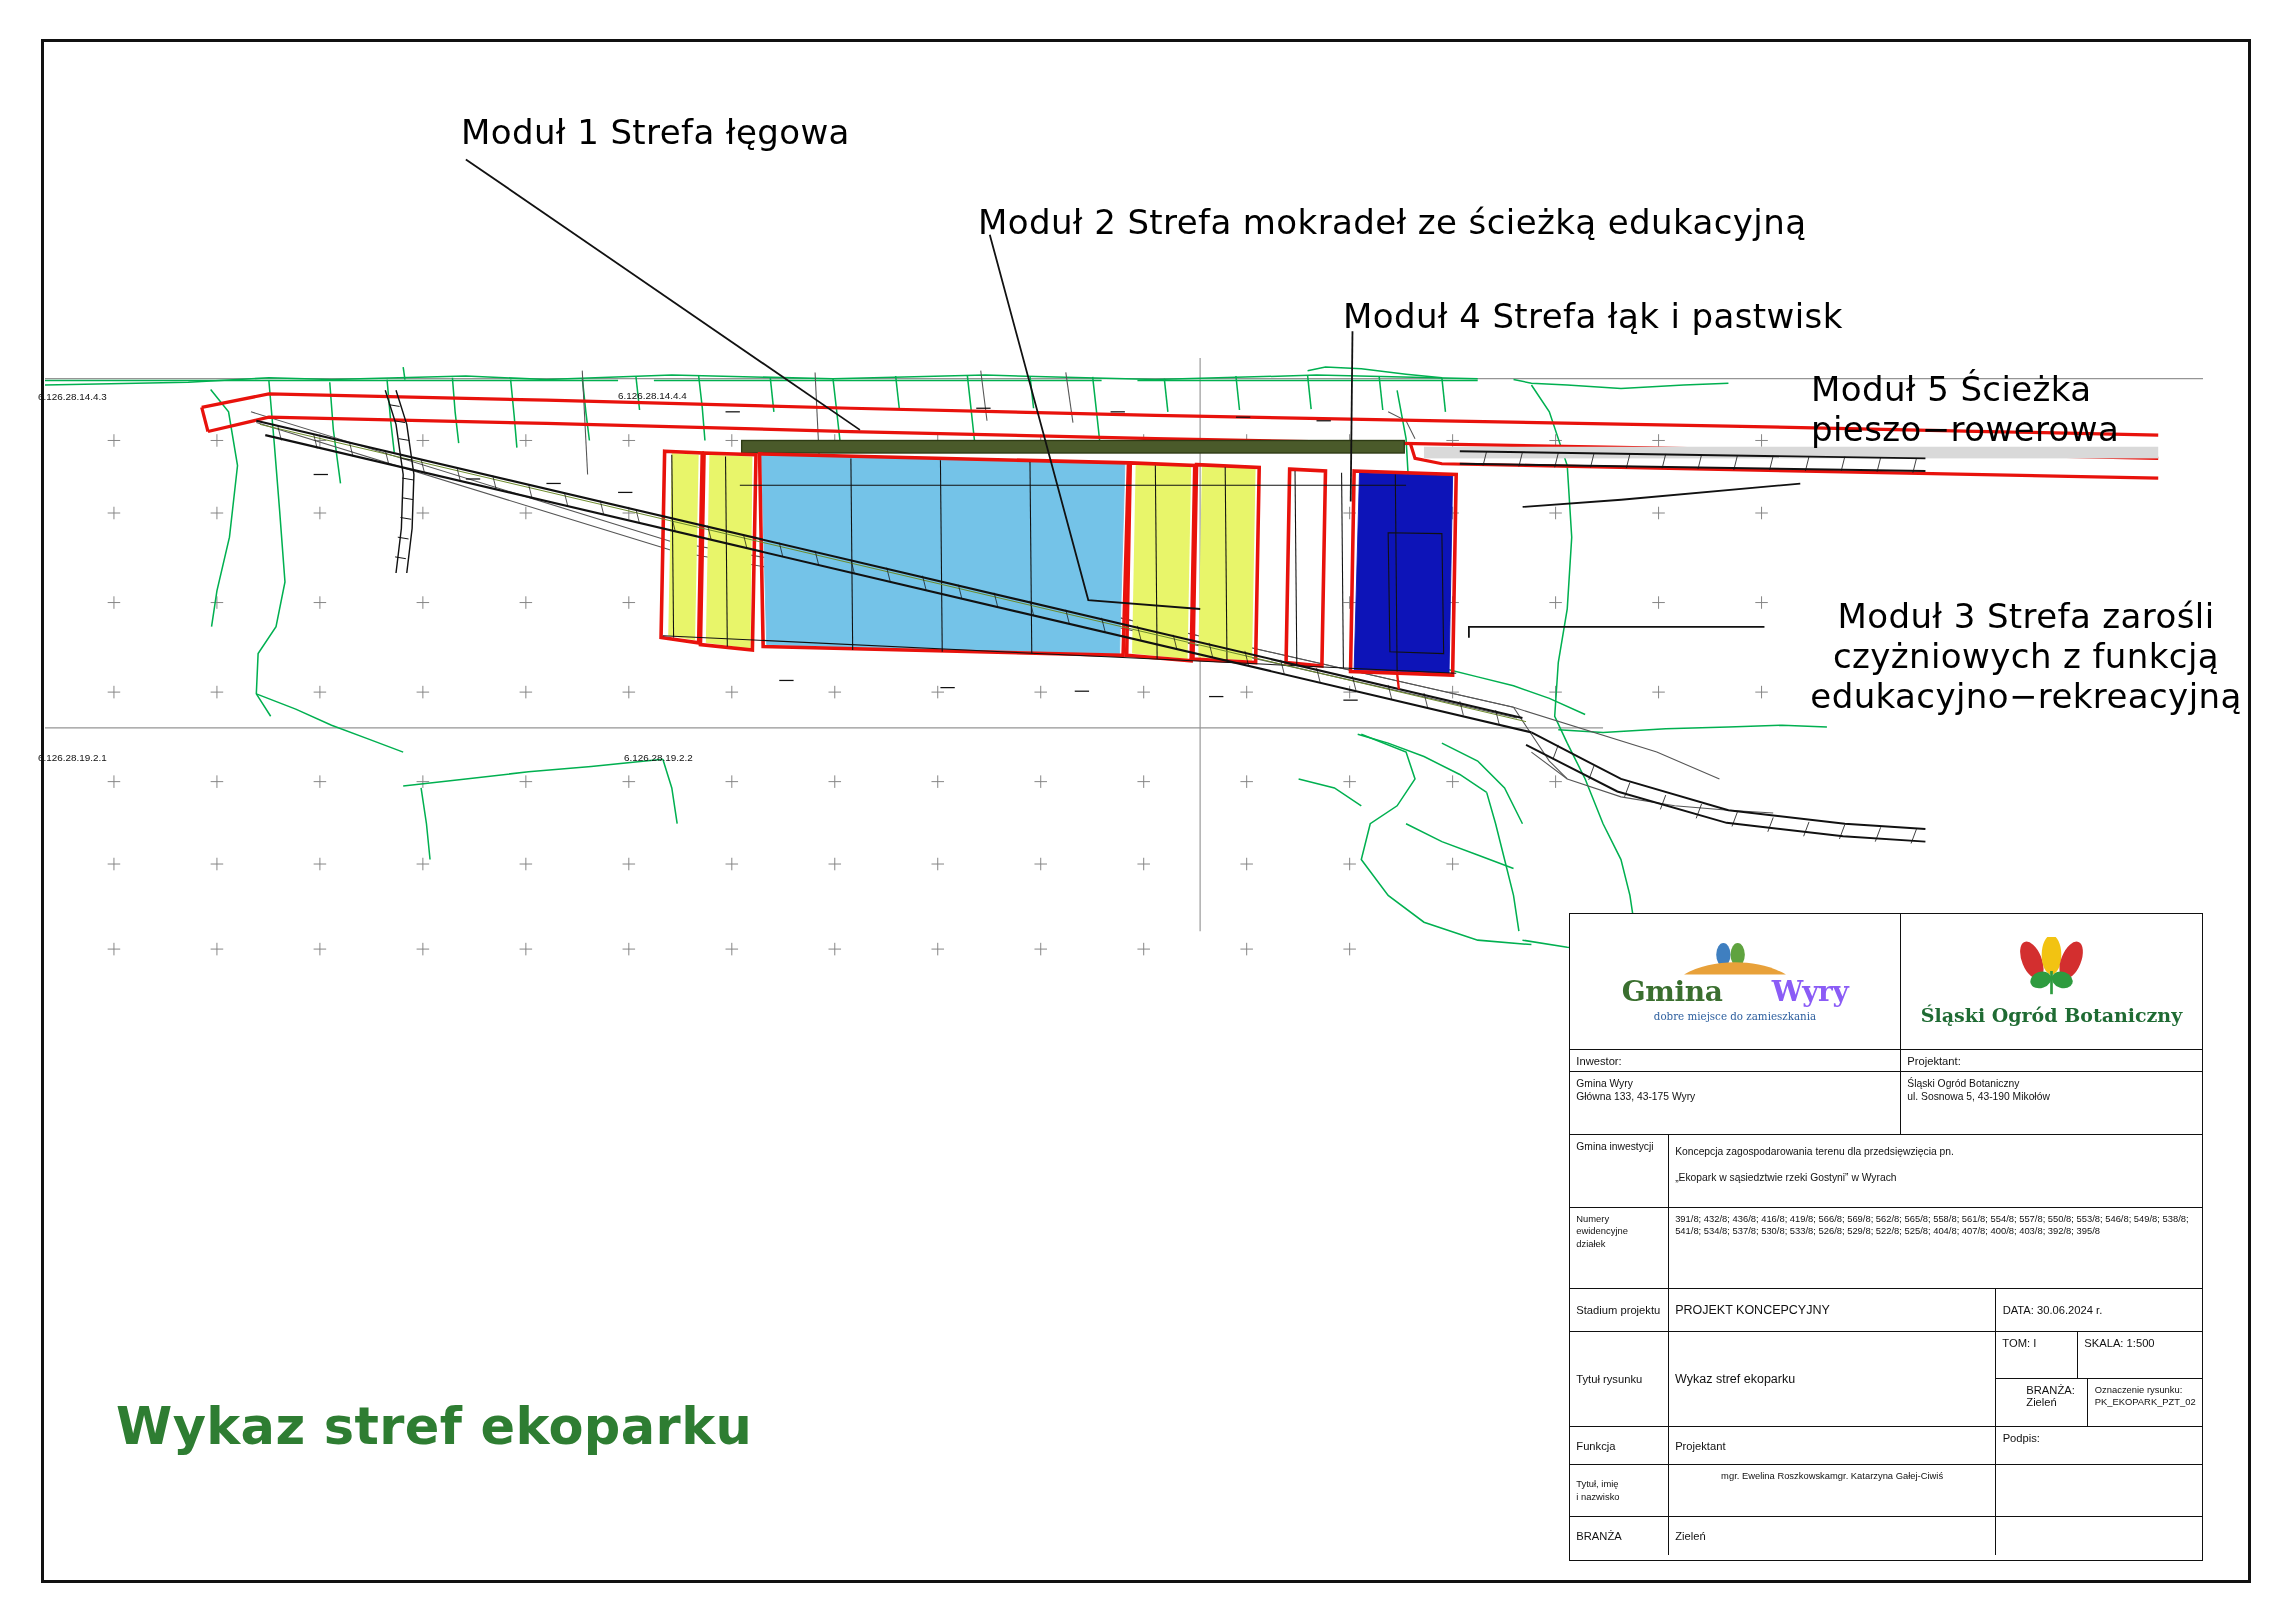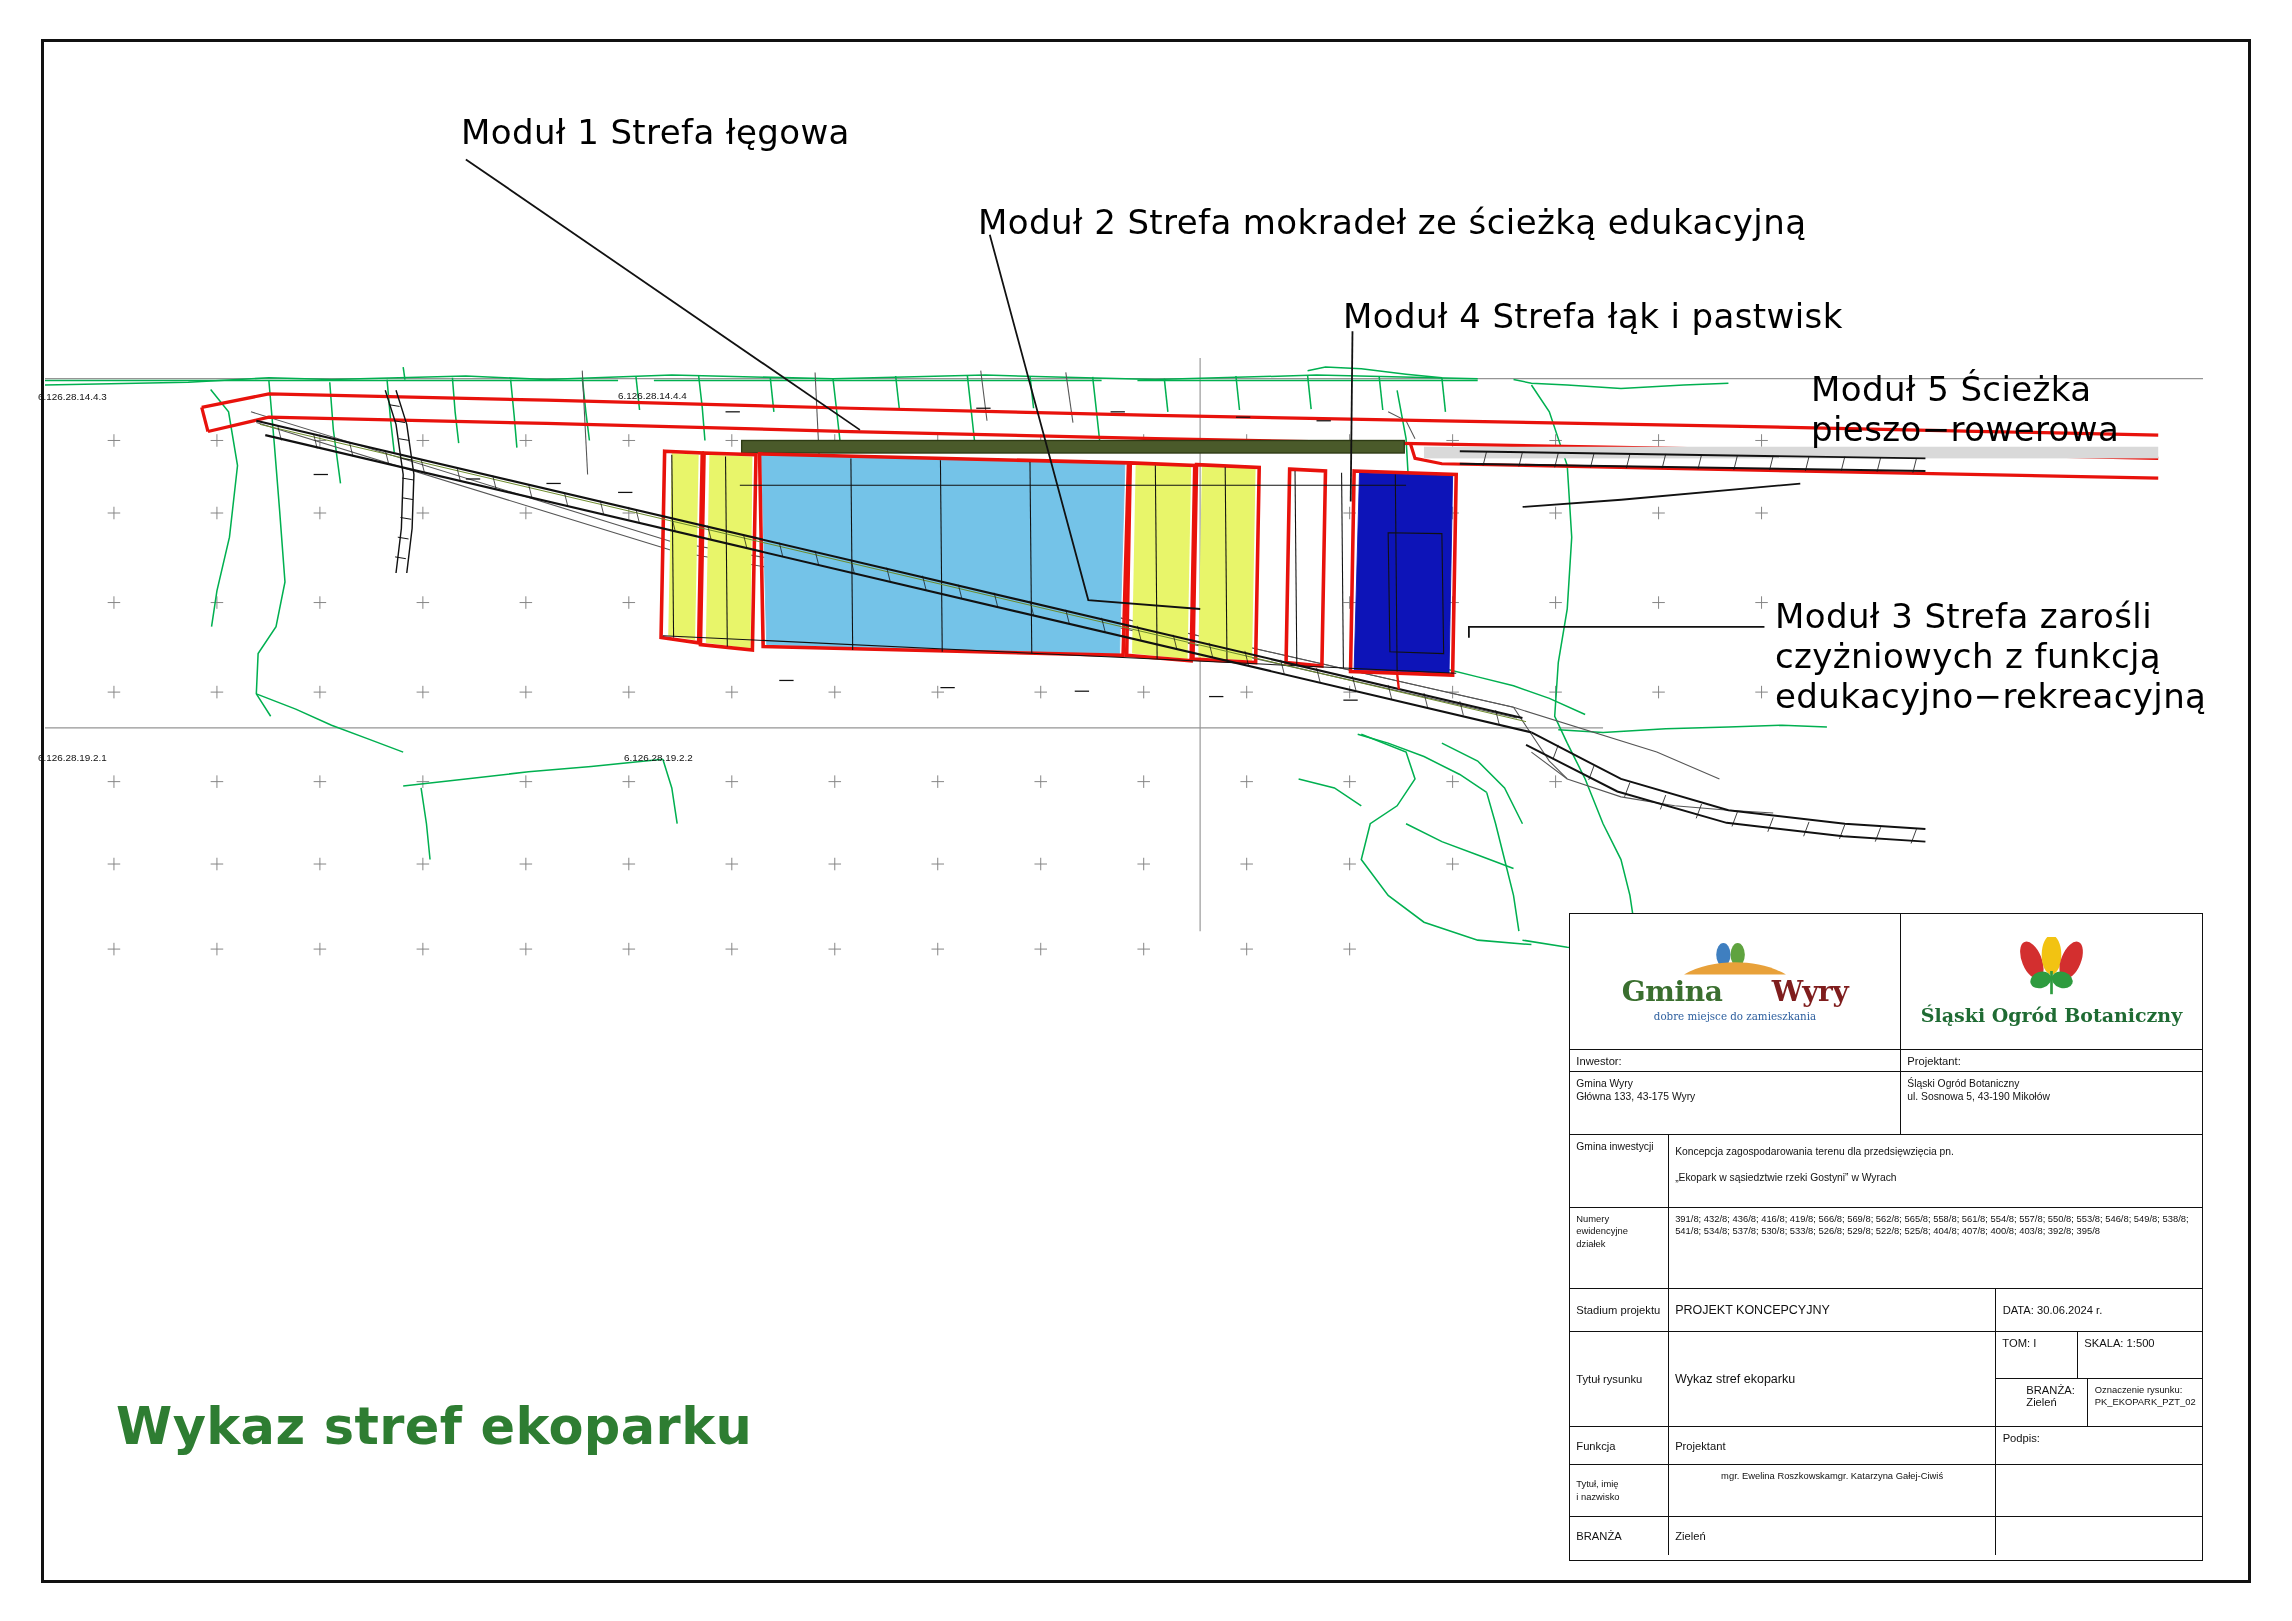--- a/index.html
+++ b/index.html
@@ -71,21 +71,21 @@
   
   .gw-wrap { text-align: center; line-height: 1; }
   .gw-leaf { position: relative; height: 36px; }
   .gw-name {
     font-family: "DejaVu Serif", serif;
     font-weight: bold;
     font-size: 28px;
     color: #3a6f2f;
     letter-spacing: -0.4px;
   }
-  .gw-name .w2 { color: #7f1d1d; margin-left: 40px; }
+  .gw-name .w2 { color: #8b5cf6; margin-left: 40px; }
   .gw-sub {
     margin-top: 4.5px;
     font-size: 10.3px;
     color: #2d5f9e;
     font-family: "DejaVu Serif", serif;
   }
   
   .sob-wrap { text-align: center; }
   .sob-name {
     font-family: "DejaVu Serif", serif;
@@ -519,21 +519,21 @@
 
   <div class="annot" style="left:461px; top:112px;">Moduł 1 Strefa łęgowa</div>
 
   <div class="annot" style="left:978px; top:202px;">Moduł 2 Strefa mokradeł ze ścieżką edukacyjną</div>
 
   <div class="annot" style="left:1343px; top:296px;">Moduł 4 Strefa łąk i pastwisk</div>
 
   <div class="annot wrap" style="left:1811px; top:369px; width:421px; white-space:pre-line;">Moduł 5 Ścieżka
 pieszo−rowerowa</div>
 
-  <div class="annot wrap" style="left:1775px; top:596px; width:502px;">Moduł 3 Strefa zarośli czyżniowych z funkcją edukacyjno−rekreacyjną</div>
+  <div class="annot wrap" style="left:1775px; top:596px; width:502px;text-align:center;">Moduł 3 Strefa zarośli czyżniowych z funkcją edukacyjno−rekreacyjną</div>
 
   <div id="bigtitle">Wykaz stref ekoparku</div>
 
   <div id="titleblock">
 
     <div class="row logos">
       <div class="cell logo-cell" style="width:331px;">
         <div class="gw-wrap">
           <div class="gw-leaf">
             <svg width="152" height="38" viewBox="0 0 170 42">

